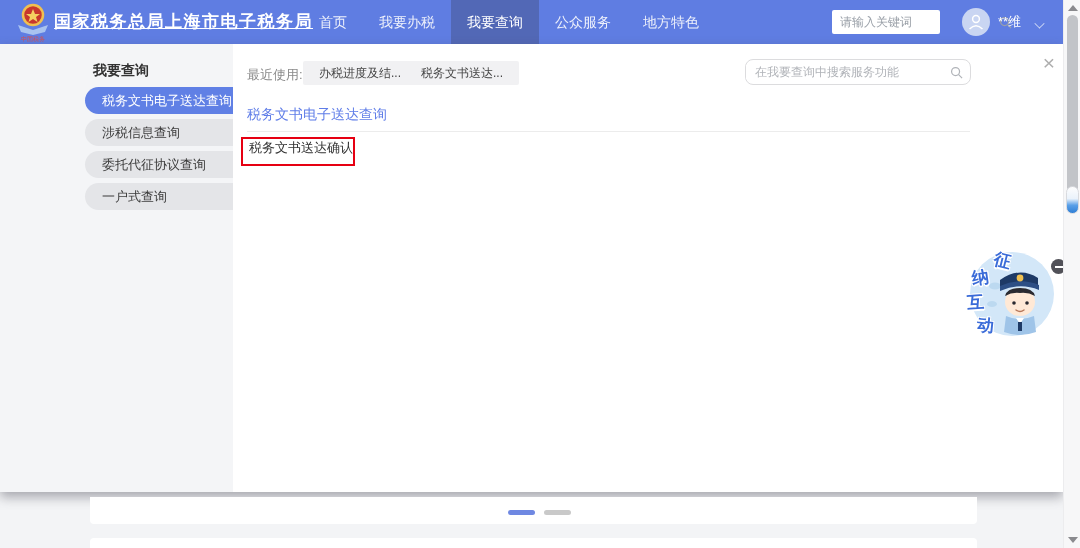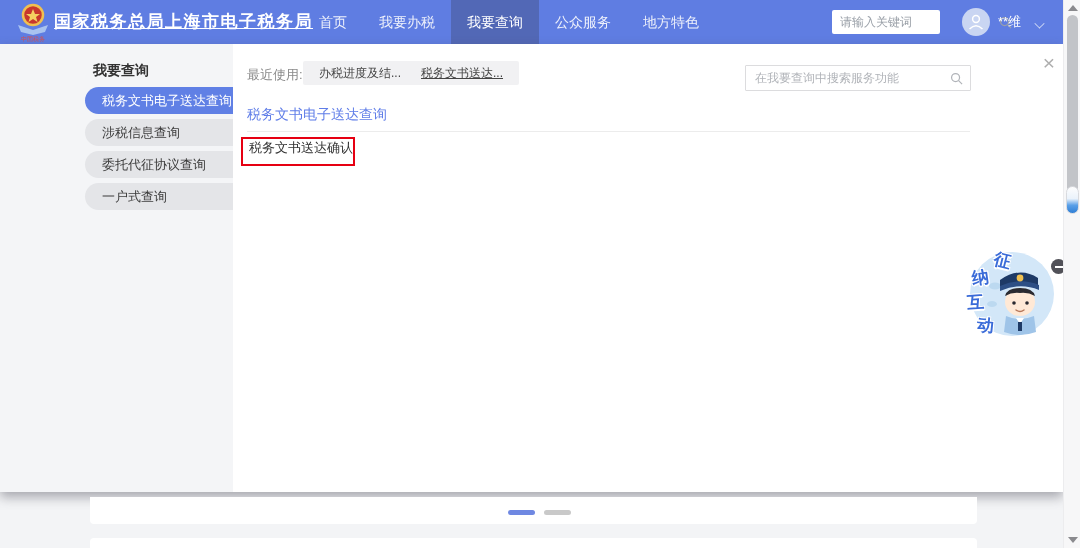--- a/index.html
+++ b/index.html
@@ -37,23 +37,23 @@
           background:#e4e5e8; color:#3c3c3c; font-size:13px; line-height:27px; padding-left:17px;
           cursor:pointer; white-space:nowrap; overflow:hidden; }
   .pill.active { background:#6080e5; color:#fff; }
   .pill.p1 { top:43px; } .pill.p2 { top:75px; } .pill.p3 { top:107px; } .pill.p4 { top:139px; }
 
   .main { position:absolute; left:233px; top:0; width:830px; height:448px; background:#fff; }
   .recent-label { position:absolute; left:14px; top:22px; font-size:13px; color:#8a8a8a; }
   .recent-btn { position:absolute; top:17px; height:24px; background:#f1f1f3; border:none; border-radius:2px;
                 font-size:12px; color:#444; padding:0 16px; line-height:24px; cursor:pointer;
                 font-family:inherit; white-space:nowrap; }
-  .rb1 { left:70px; } .rb2 { left:172px;text-decoration:underline; }
+  .rb1 { left:70px; } .rb2 { left:172px; }
   .main-search { position:absolute; left:512px; top:15px; width:226px; height:26px; background:#fff;
-                 border:1px solid #dcdcde; border-radius:1px; display:flex; align-items:center;margin-top:6px; }
+                 border:1px solid #dcdcde; border-radius:8px; display:flex; align-items:center; }
   .main-search input { flex:1; border:none; outline:none; font-size:12px; padding:0 4px 0 9px;
                        color:#333; font-family:inherit; }
   .main-search input::placeholder { color:#b0b3b8; }
   .close-x { position:absolute; left:805px; top:8px; width:22px; height:22px; color:#aeaeae;
              font-size:21px; line-height:22px; text-align:center; cursor:pointer; }
   .section-link { position:absolute; left:14px; top:62px; font-size:14px; color:#5f7de8; cursor:pointer; }
   .divider { position:absolute; left:14px; top:87px; width:723px; height:1px; background:#ececec; }
   .hl-box { position:absolute; left:8px; top:93px; width:114px; height:29px; border:2px solid #e60012;
             display:flex; align-items:flex-start; }
   .hl-item { font-size:13px; color:#333; padding-left:6px; cursor:pointer; white-space:nowrap; }

